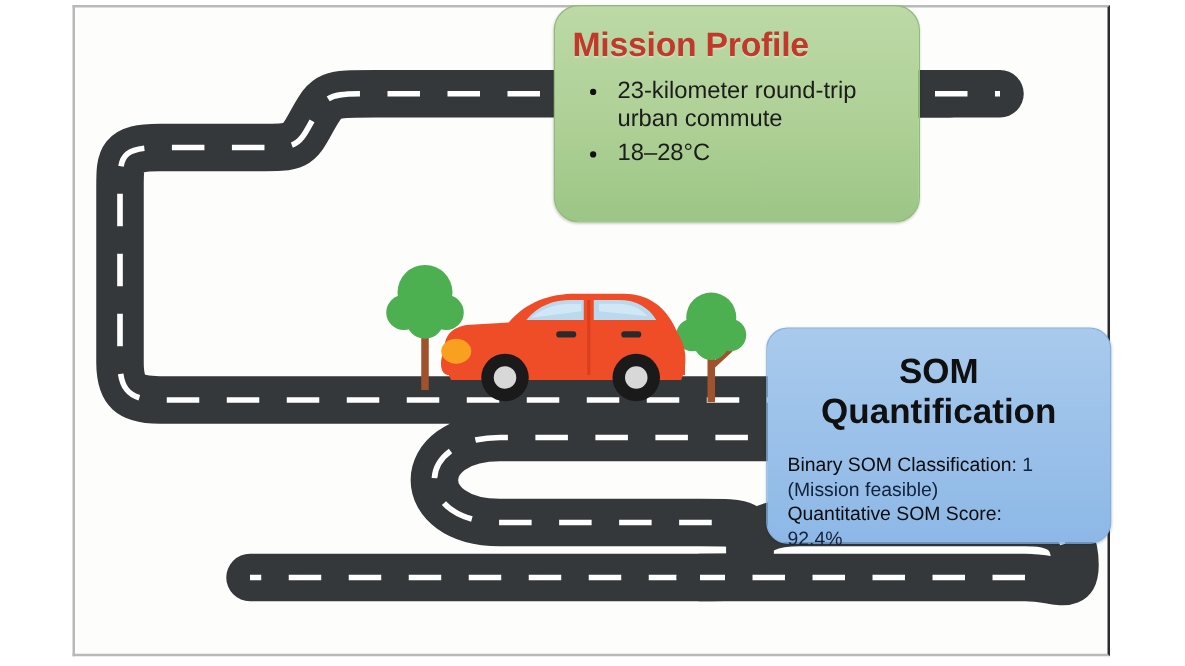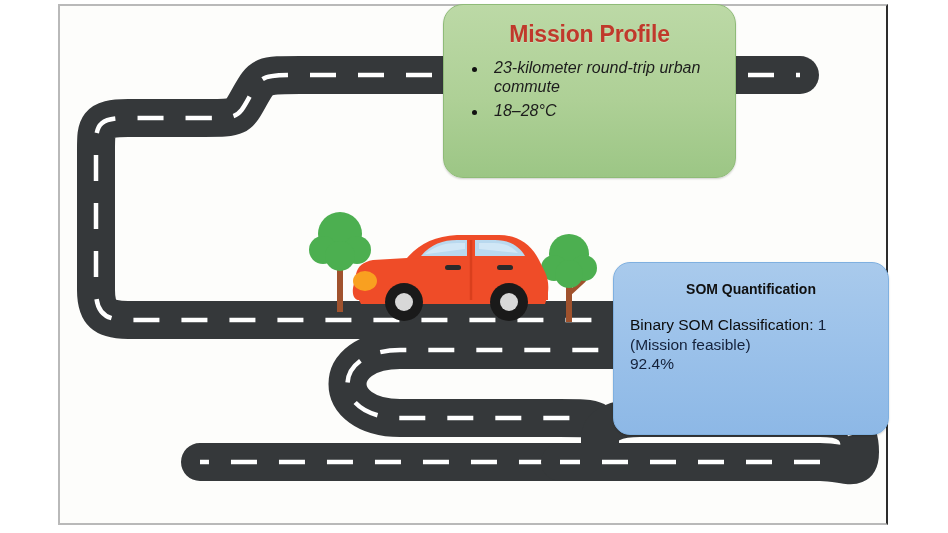--- a/index.html
+++ b/index.html
@@ -53,42 +53,40 @@
     top: 4px;
     width: 293px;
     height: 174px;
     background: linear-gradient(180deg, #bcd9a6 0%, #aed096 55%, #9cc685 100%);
     border: 1px solid #8fbb78;
     border-radius: 20px;
     box-shadow: 0 1px 2px rgba(0,0,0,0.18);
     padding: 6px 14px 8px 14px;
   }
   #mission-title {
-    text-align: center;
     color: #c0392b;
     font-weight: bold;
-    font-size: 23px;
+    font-size: 27px;
     letter-spacing: -0.2px;
     margin-top: 10px;
     margin-bottom: 10px;
     text-shadow: 0 1px 0 rgba(255,255,255,0.25);
   }
   .bullet-list {
     margin: 0;
     padding: 0;
     list-style: none;
   }
   .bullet-item {
     position: relative;
     color: #1c1c1c;
-    font-size: 16px;
+    font-size: 19px;
     line-height: 1.21;
     padding-left: 36px;
     margin-bottom: 4px;
-    font-style: italic;
   }
   .bullet-item .dot {
     position: absolute;
     left: 14px;
     top: 9px;
     width: 5px;
     height: 5px;
     background: #111;
     border-radius: 50%;
   }
@@ -100,21 +98,21 @@
     background: linear-gradient(180deg, #a9caec 0%, #9cc2ea 45%, #8db8e6 100%);
     border: 1px solid #7fb0e0;
     border-radius: 17px;
     box-shadow: 0 1px 2px rgba(0,0,0,0.18);
     padding: 8px 16px;
   }
   #som-title {
     text-align: center;
     color: #101010;
     font-weight: bold;
-    font-size: 14px;
+    font-size: 28px;
     margin-top: 10px;
     margin-bottom: 18px;
   }
   .som-line {
     color: #14213a;
     font-size: 15.5px;
     line-height: 1.26;
   }
   .som-line b { font-weight: normal; color: #0b0b0b; }
   
@@ -236,16 +234,19 @@
     </ul>
   </div>
 
   <div class="callout" id="som-box">
     <div id="som-title">SOM Quantification</div>
     <div class="som-line">
       <b>Binary SOM Classification:</b>
       <span>1</span>
     </div>
     <div class="som-line">(Mission feasible)</div>
+    <div class="som-line">
+      <b>Quantitative SOM Score:</b>
+    </div>
     <div class="som-line">92.4%</div>
   </div>
 
 </div>
 
 </body></html>

